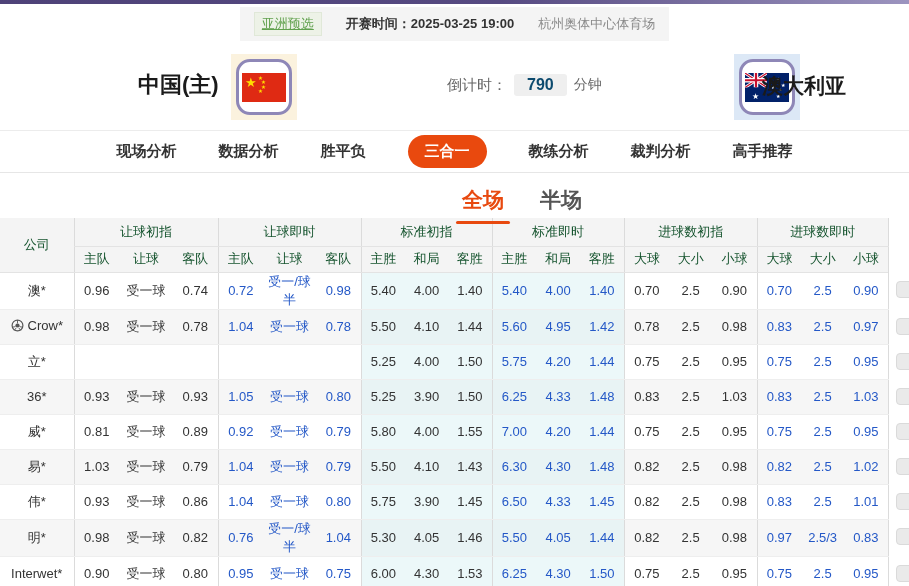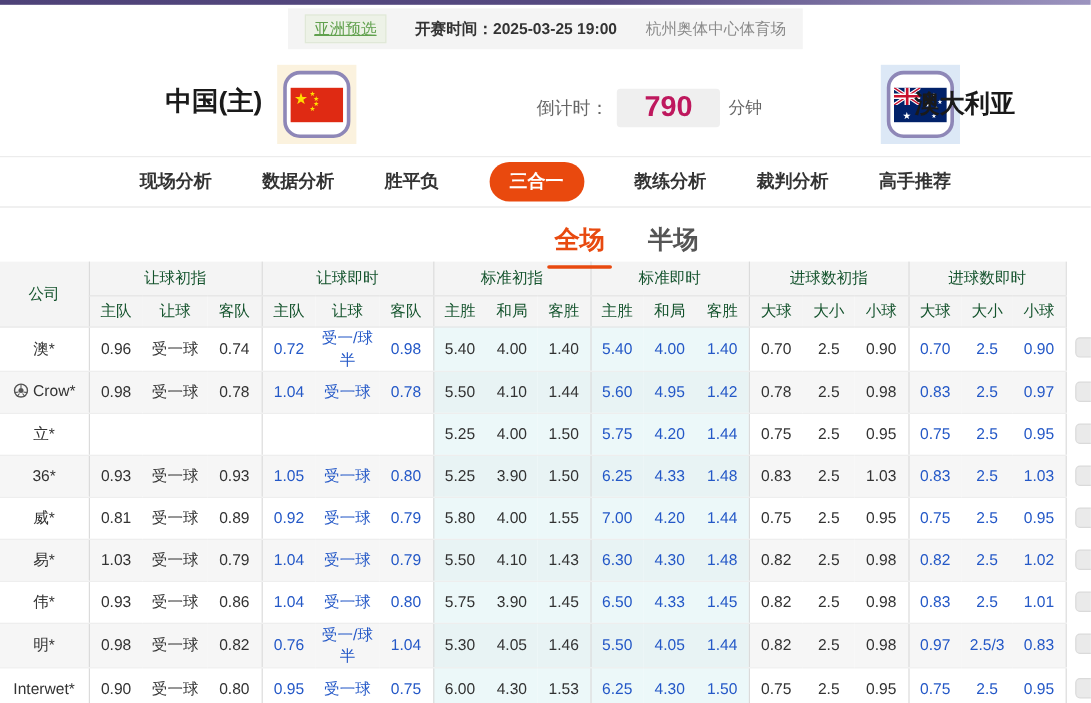--- a/index.html
+++ b/index.html
@@ -18,22 +18,22 @@
   .home-name { position:absolute; left:138px; top:30px; font-size:22px; font-weight:bold; color:#1a1a1a; }
   .away-name { position:absolute; left:762px; top:32px; font-size:21px; font-weight:bold; color:#1a1a1a; }
   .flag-glow { position:absolute; top:14px; width:66px; height:66px;
     display:flex; align-items:center; justify-content:center; }
   .home-glow { left:231px; background:#fbf2de; }
   .away-glow { left:734px; background:#dce8f6; }
   .flag-frame { width:56px; height:56px; background:#fff; border:3px solid #8e87b7; border-radius:14px;
     display:flex; align-items:center; justify-content:center; }
   .countdown { position:absolute; left:447px; top:34px; display:flex; align-items:center; gap:7px; }
   .cd-label { color:#666; font-size:15px; }
-  .cd-value { color:#be185d; font-weight:bold; font-size:24px; background:#efefef;
-    padding:2px 23px; border-radius:3px; }
+  .cd-value { color:#0c4a6e; font-weight:bold; font-size:16px; background:#efefef;
+    padding:2px 13px; border-radius:3px; }
   .cd-unit { color:#666; font-size:14px; }
 
   .nav { height:43px; border-top:1px solid #ececec; border-bottom:1px solid #e6e6e6;
     display:flex; align-items:center; justify-content:center; gap:42px; }
   .nav-tab { font-size:15px; font-weight:bold; color:#333; cursor:pointer; white-space:nowrap; }
   .nav-tab.active { background:#e9490e; color:#fff; border-radius:17px; padding:7px 17px; }
 
   .subtabs { height:45px; position:relative; }
   .subtab { position:absolute; top:13px; font-size:21px; font-weight:bold; color:#555; cursor:pointer; }
   .subtab.active { color:#e8490f; }

